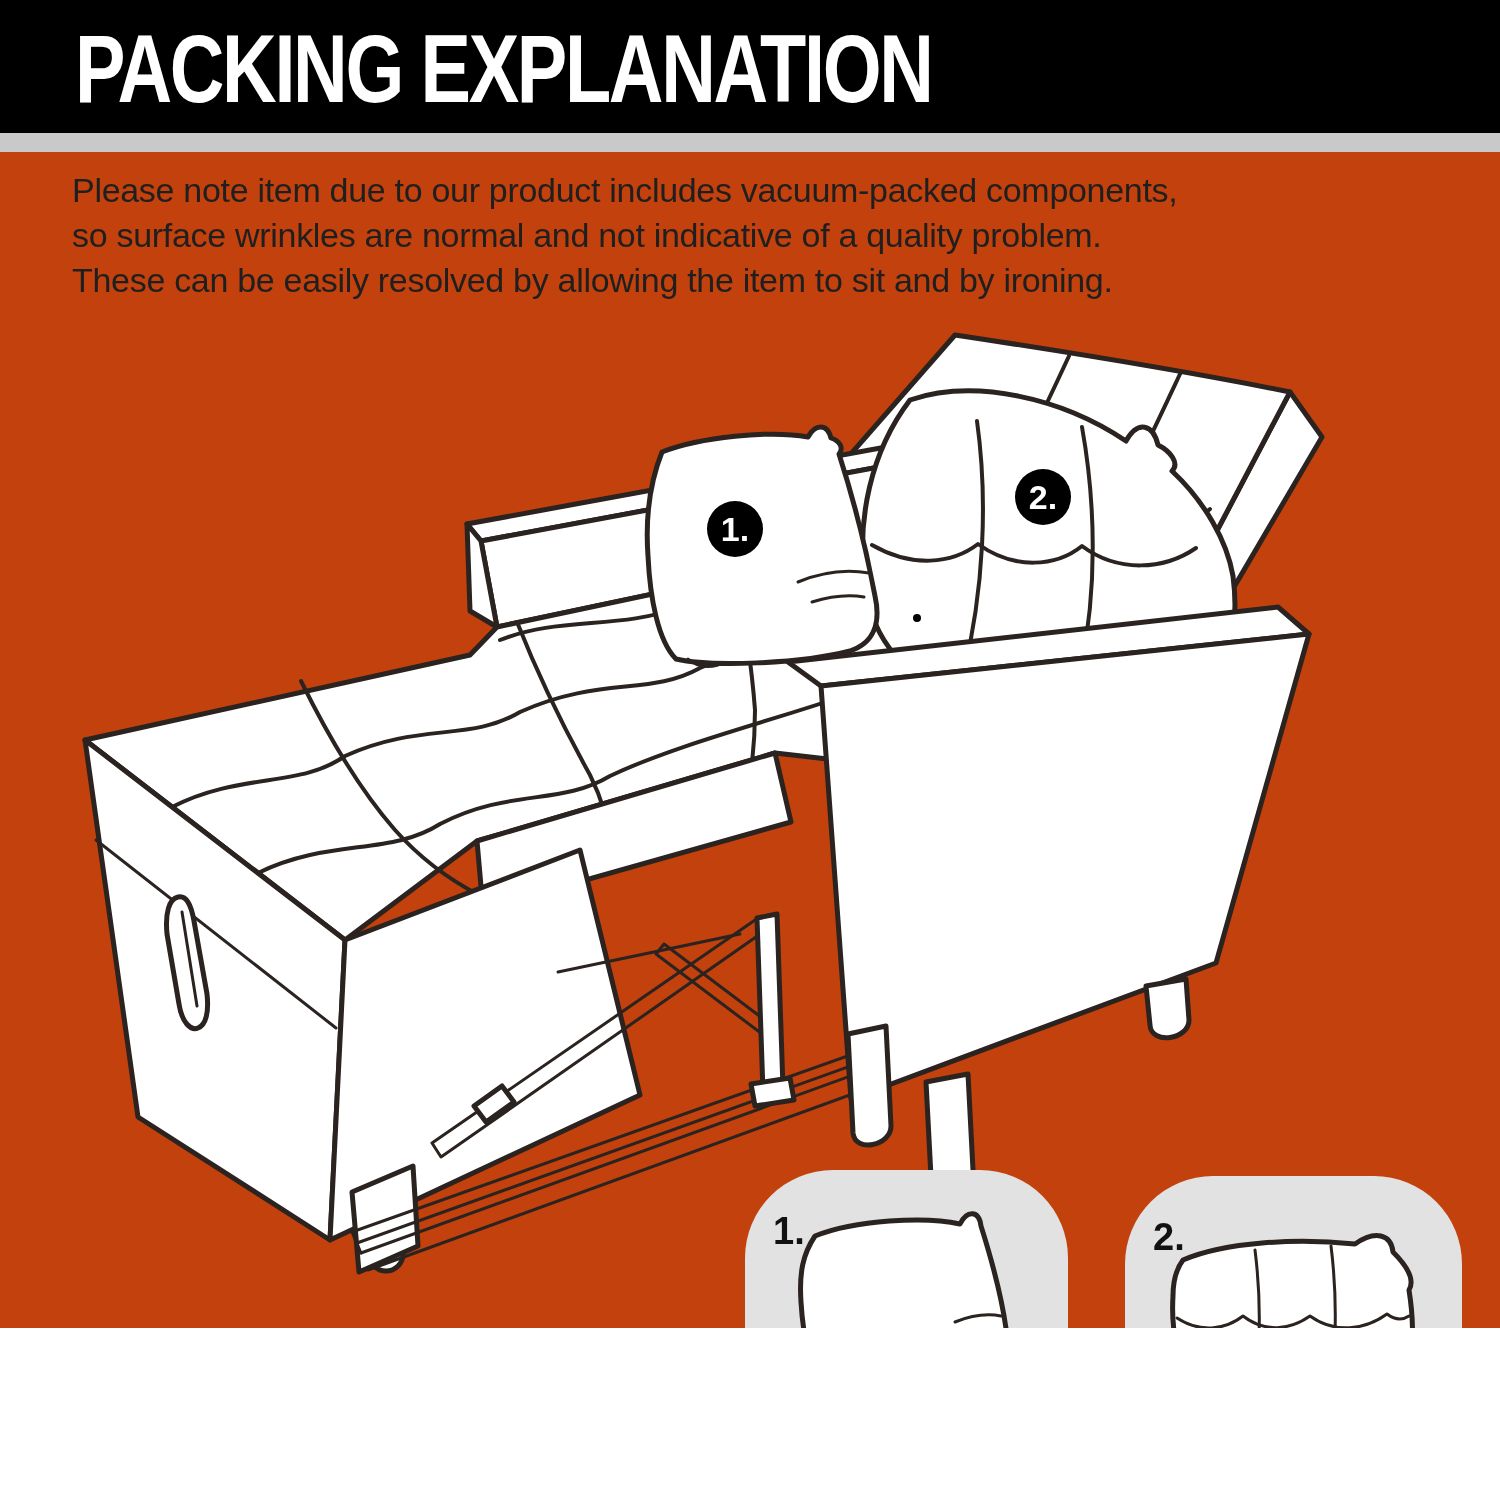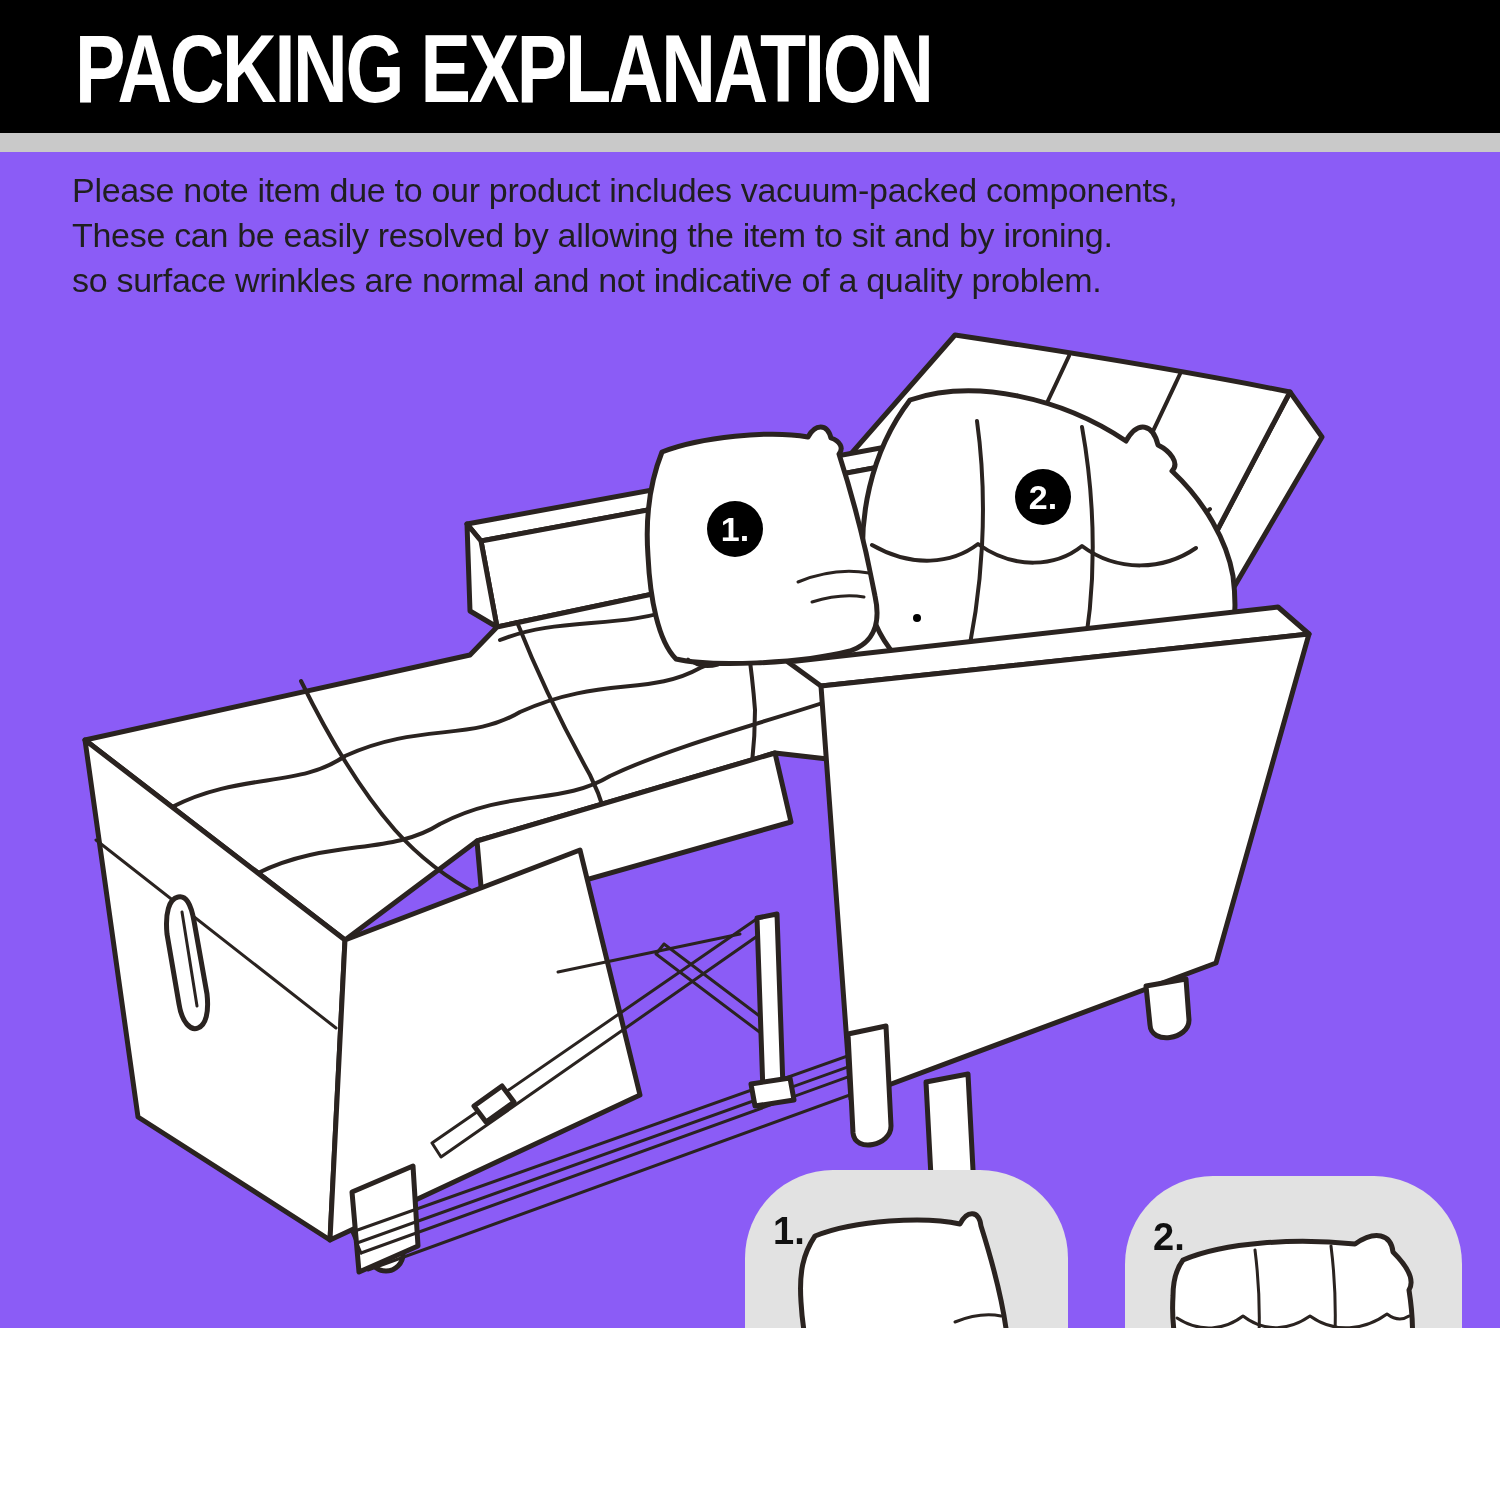--- a/index.html
+++ b/index.html
@@ -1,16 +1,16 @@
 <!DOCTYPE html>
 <html><head>
 <meta charset="utf-8">
 <style>
   html,body{margin:0;padding:0;background:#fff;}
-  #canvas{position:relative;width:1500px;height:1328px;background:#8b5cf6;overflow:hidden;
+  #canvas{position:relative;width:1500px;height:1328px;background:#c2410c;overflow:hidden;
           font-family:"Liberation Sans",sans-serif;}
   
   #header{position:absolute;left:0;top:0;width:1500px;height:133px;background:#000;}
   #header .title{position:absolute;left:75px;top:0;height:133px;line-height:138px;
     color:#fff;font-size:97px;font-weight:900;letter-spacing:-3px;white-space:nowrap;
     transform:scaleX(0.78);transform-origin:left center;}
   #divider{position:absolute;left:0;top:133px;width:1500px;height:19px;background:#c9c9c9;}
   
   #notice{position:absolute;left:72px;top:168px;width:1260px;color:#1f1f1f;
     font-size:34px;line-height:45px;letter-spacing:-0.3px;}
@@ -37,22 +37,22 @@
 
 <div id="canvas">
 
   <div id="header">
     <div class="title">PACKING EXPLANATION</div>
   </div>
   <div id="divider"></div>
 
   <div id="notice">
     <div>Please note item due to our product includes vacuum-packed components,</div>
+    <div>so surface wrinkles are normal and not indicative of a quality problem.</div>
     <div>These can be easily resolved by allowing the item to sit and by ironing.</div>
-    <div>so surface wrinkles are normal and not indicative of a quality problem.</div>
   </div>
 
   <svg id="diagram" viewBox="0 0 1500 1500">
 
     <g>
       <path class="ln" d="M1290,392 L1322,437 L1210,628 L1180,601 Z"></path>
       <path class="ln" d="M955,335 C1068,352 1180,370 1290,392 L1180,601 C1075,640 978,663 875,692 L765,552 Z"></path>
       <path class="sm" d="M1069,356 C1030,440 975,555 912,650"></path>
       <path class="sm" d="M1180,374 C1142,455 1088,572 1022,666"></path>
       <path class="sm" d="M802,489 C838,514 880,512 903,493 C940,522 990,520 1016,498 C1056,528 1106,526 1133,504 C1158,528 1190,527 1210,509"></path>

